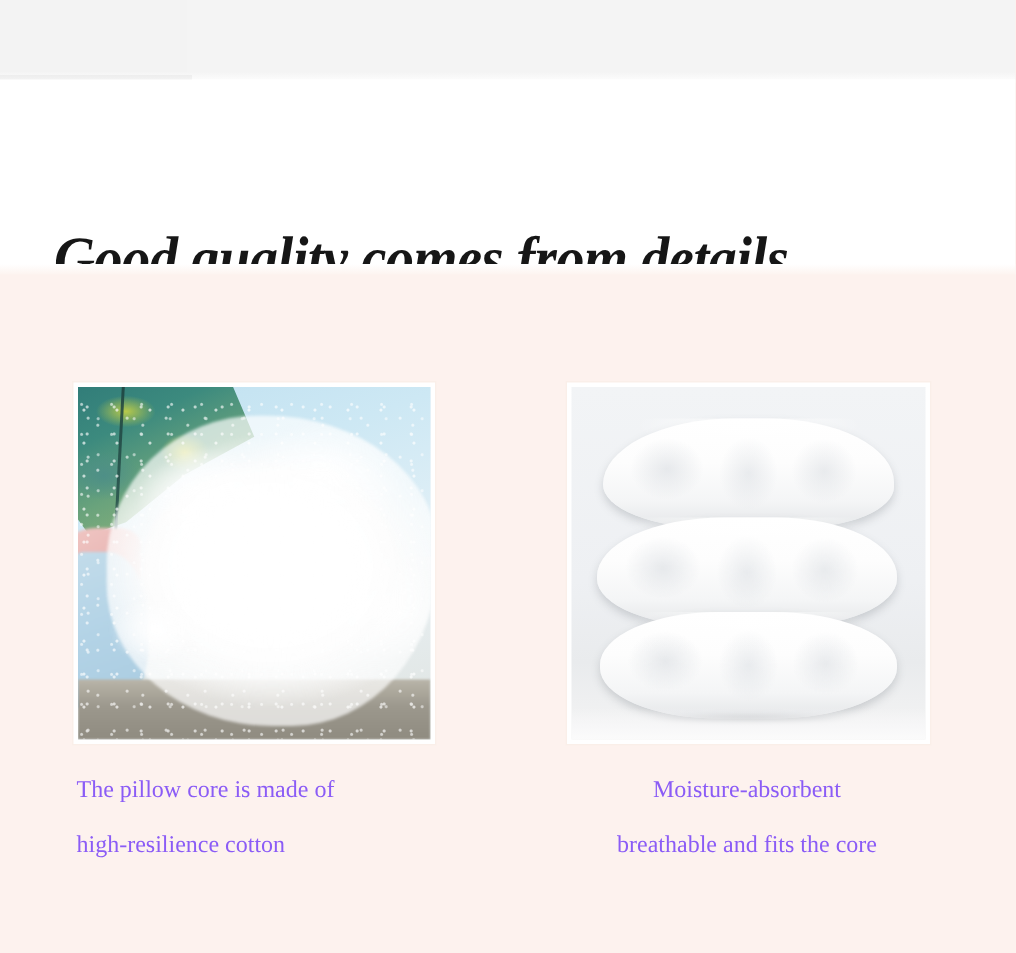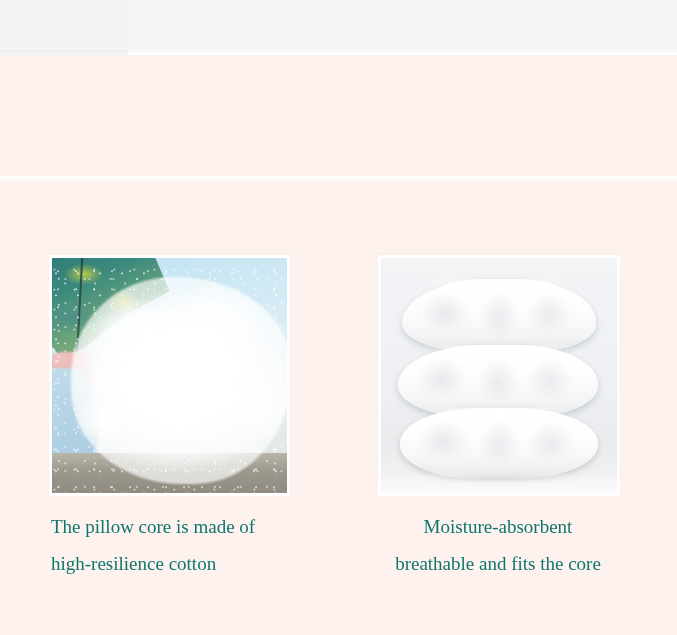--- a/index.html
+++ b/index.html
@@ -190,39 +190,42 @@
     background:linear-gradient(to bottom,rgba(236,238,240,0) 0%,#f7f7f8 60%,#fbfbfb 100%);
   }
 
   
   .captions{
     position:absolute;left:0;top:508px;width:677px;
   }
   .caption{
     position:absolute;top:0;
     font-family:"Liberation Serif","DejaVu Serif",serif;
-    font-size:19px;
+    font-size:16px;
     line-height:37px;
-    color:#0f766e;
+    color:#8b5cf6;
     white-space:pre-line;
   }
   .caption.left{left:51px;width:300px;text-align:left;}
   .caption.right{left:373px;width:250px;text-align:center;}
 </style>
 </head>
 <body>
 
 <div class="page">
 
   <div class="topbar">
     <div class="topbar-left"></div>
   </div>
   <div class="topbar-fade"></div>
   <div class="topbar-fade-left"></div>
 
+  <div class="hero">
+    <h1 class="hero-title">Good quality comes from details</h1>
+  </div>
   <div class="hero-fade"></div>
 
   <div class="body-area"></div>
 
   <div class="cards">
 
     <div class="card left">
       <div class="frame">
         <div class="photo ph-fiber">
           <div class="fiber-sky"></div>

